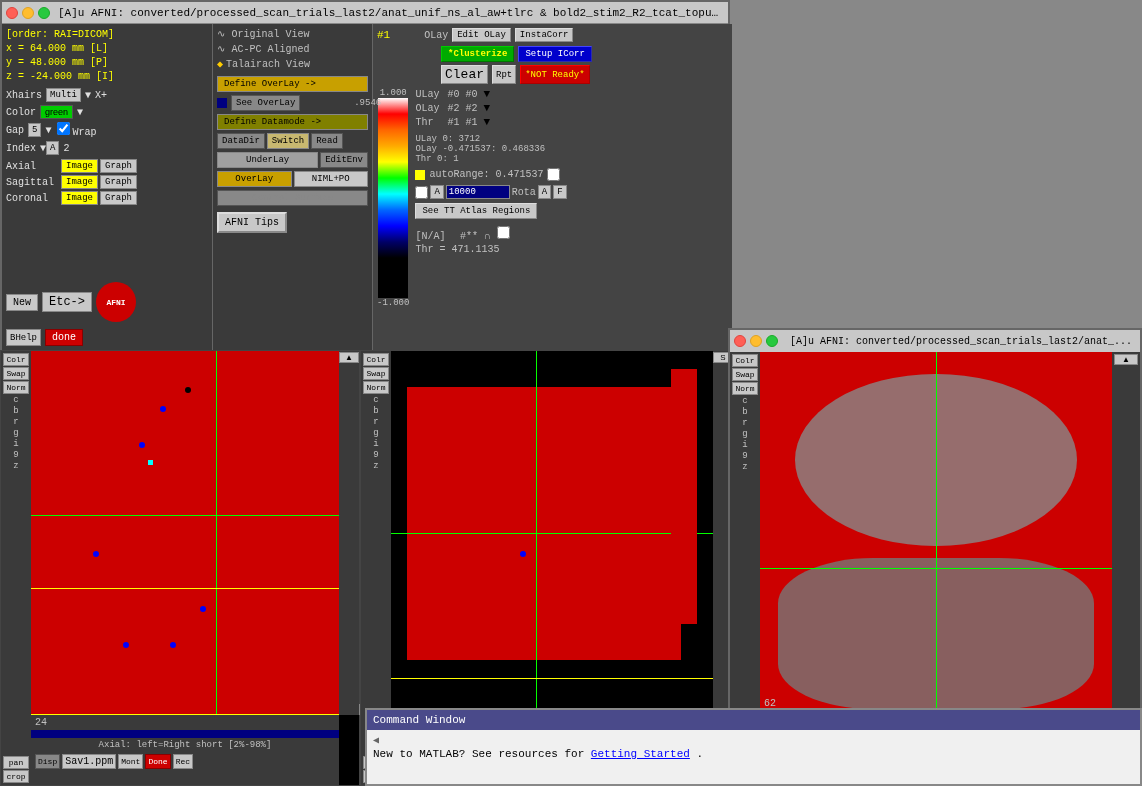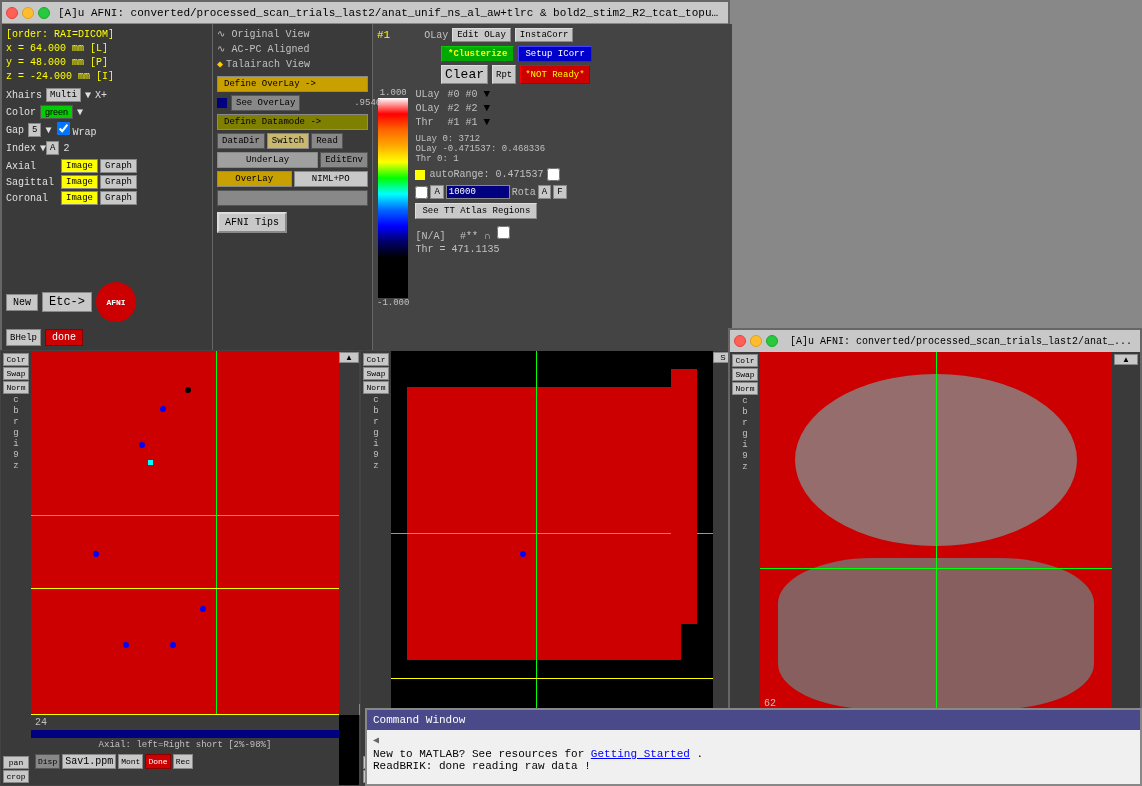--- a/index.html
+++ b/index.html
@@ -984,15 +984,14 @@
   </div>
   <div class="matlab-content">
     <div style="font-size:10px;color:#666;margin-bottom:2px;">
       <span>◀</span>
     </div>
     <div>
       <span>New to MATLAB? See resources for </span>
       <span class="matlab-link" style="cursor:pointer;">Getting Started</span>
       <span>.</span>
     </div>
-    <div>ReadBRIK: done reading raw data !</div>
   </div>
 </div>
 
 </body></html>

